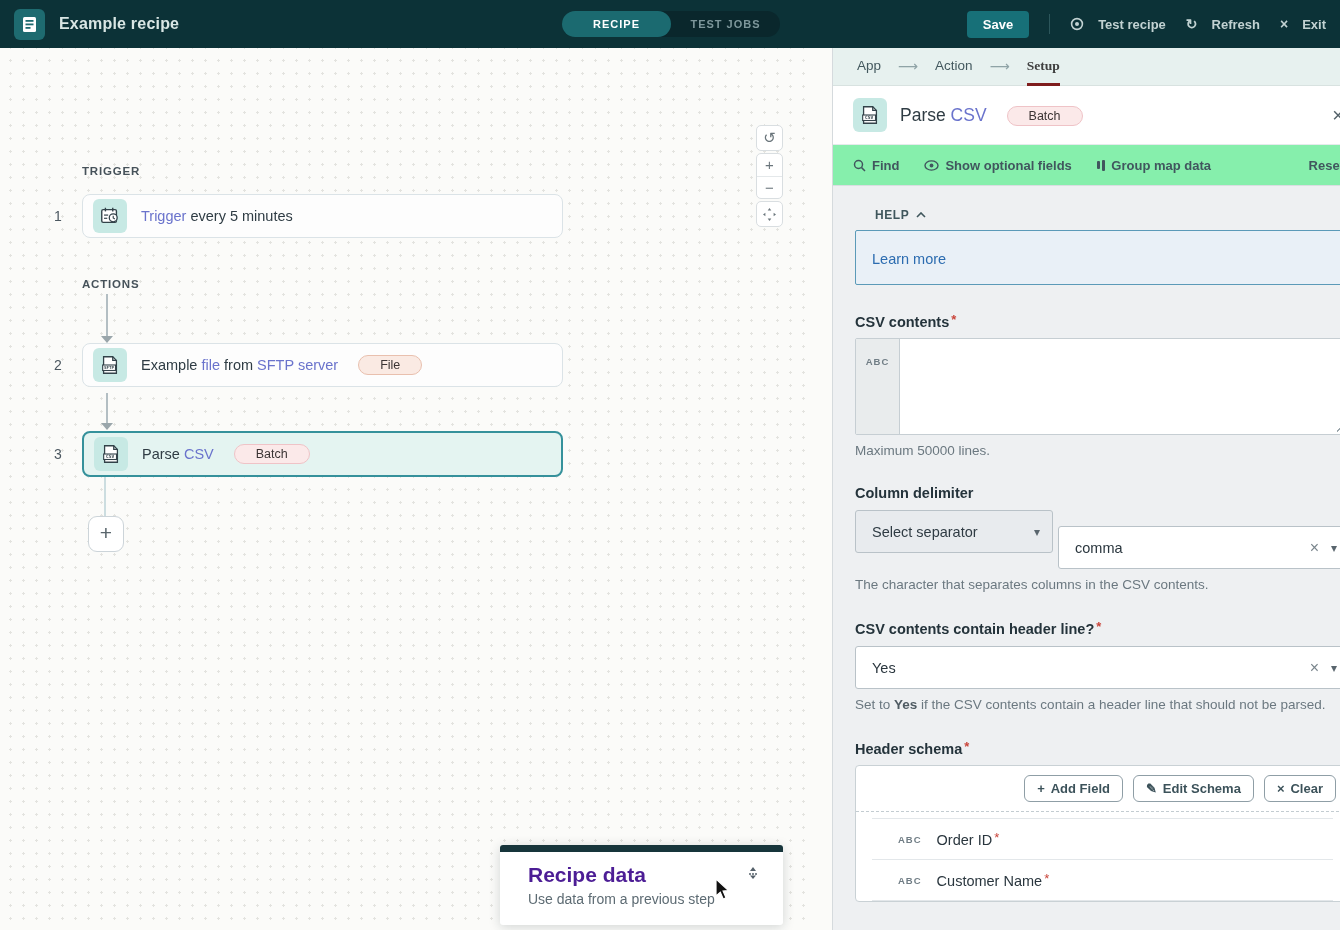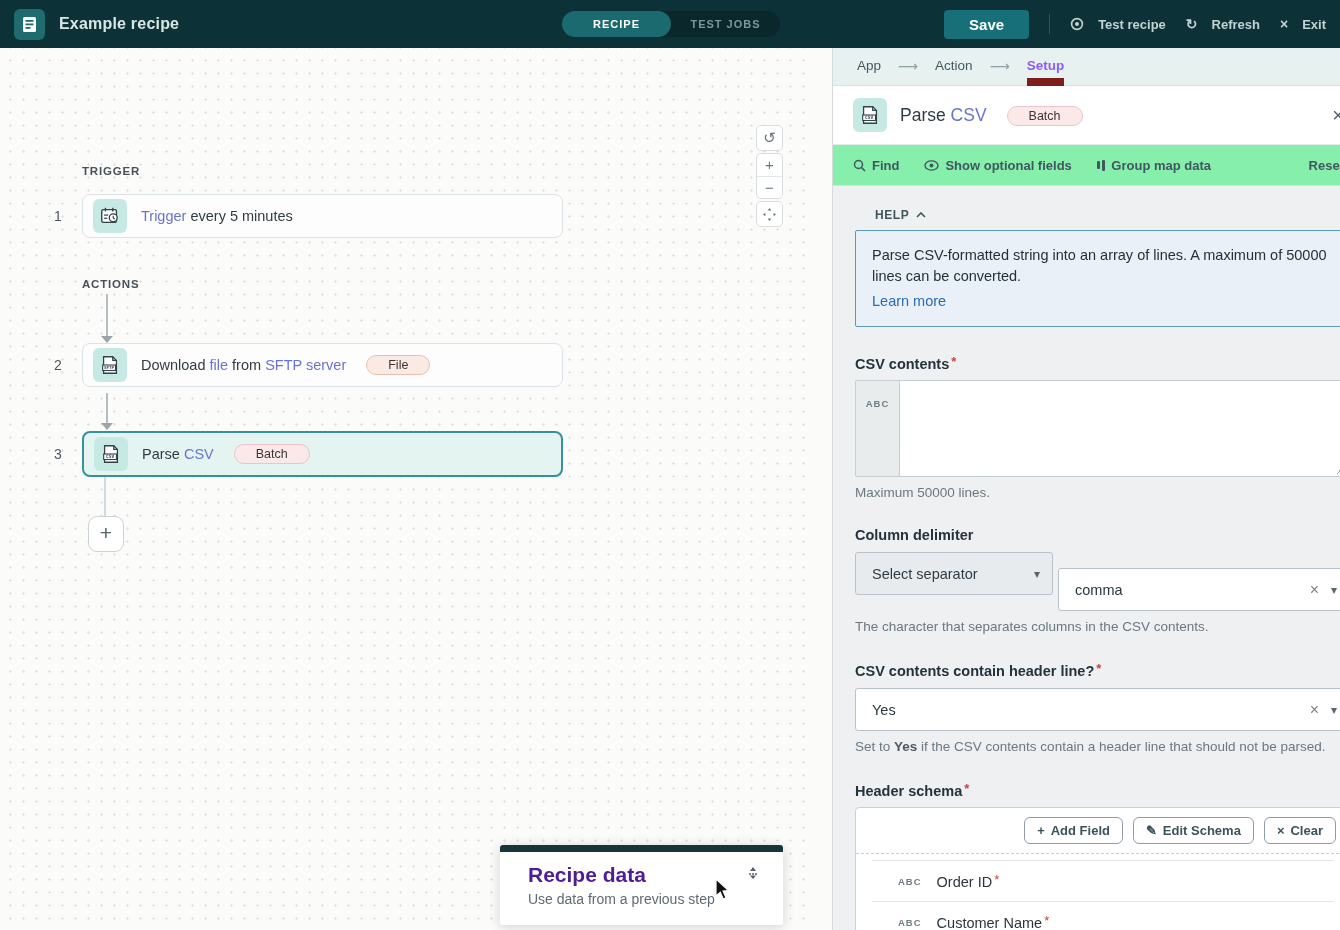--- a/index.html
+++ b/index.html
@@ -15,22 +15,22 @@
     display: flex; align-items: center; justify-content: center; flex: 0 0 auto; }
   .recipe-title { color: #d9e6e4; font-size: 16px; font-weight: bold; margin-left: 14px; letter-spacing: .2px; }
 
   .mode-toggle { position: absolute; left: 562px; top: 11px; width: 218px; height: 26px;
     background: #0a272c; border-radius: 14px; display: flex; }
   .mode-seg { flex: 1; display: flex; align-items: center; justify-content: center;
     font-size: 11px; font-weight: bold; letter-spacing: 1px; color: #7d979b; cursor: pointer; }
   .mode-seg.active { background: #1b6a70; color: #ffffff; border-radius: 14px; }
 
   .topbar-right { margin-left: auto; display: flex; align-items: center; gap: 20px; }
-  .save-btn { background: #177078; color: #fff; font-size: 15px; font-weight: bold;
-    padding: 6px 25px; border: none; border-radius: 4px; cursor: pointer; }
+  .save-btn { background: #177078; color: #fff; font-size: 13px; font-weight: bold;
+    padding: 6px 16px; border: none; border-radius: 4px; cursor: pointer; }
   .top-divider { width: 1px; height: 20px; background: #2c565b; }
   .top-link { display: flex; align-items: center; gap: 14px; color: #c2d2d2;
     font-size: 13px; font-weight: 600; cursor: pointer; }
   .top-link .glyph { font-size: 14px; line-height: 1; }
 
   
   .canvas {
     position: absolute; top: 48px; left: 0; width: 808px; height: 882px;
     background-color: #fbfbf9;
     background-image: radial-gradient(#e3e3df 1.1px, transparent 1.2px);
@@ -81,21 +81,21 @@
   .popup-expander { position: absolute; right: 22px; top: 14px; cursor: pointer; }
 
   .cursor { position: absolute; left: 714px; top: 878px; z-index: 60; pointer-events: none; }
 
   
   .panel { position: absolute; top: 48px; left: 832px; width: 532px; height: 882px;
     background: #eef0f2; border-left: 1px solid #d5dadd; display: flex; flex-direction: column; }
   .crumbs { height: 38px; background: #e7f1ef; border-bottom: 1px solid #d8e2e0;
     display: flex; align-items: flex-start; padding: 0 24px; gap: 17px; flex: 0 0 auto; }
   .crumb { font-size: 13.5px; color: #43585e; height: 38px; line-height: 36px; cursor: pointer; }
-  .crumb.active { font-weight: bold; color: #8b5cf6; border-bottom: 8px solid #7f1d1d; }
+  .crumb.active { font-weight: bold; color: #404040; border-bottom: 3px solid #7f1d1d; font-family: Liberation Serif, serif; }
   .crumb-arrow { color: #8fa3a6; font-size: 14px; line-height: 36px; }
 
   .panel-head { height: 59px; background: #fff; border-bottom: 1px solid #e6eaec;
     display: flex; align-items: center; padding: 0 20px; gap: 13px; flex: 0 0 auto; }
   .panel-title { font-size: 17.5px; color: #2f3c44; }
   .panel-title .step-link { color: #6a73cc; }
   .panel-close { margin-left: auto; color: #54626a; font-size: 20px; cursor: pointer; line-height: 1; }
 
   .panel-toolbar { height: 41px; background: #86efac; border-bottom: 1px solid #d9dee1;
     display: flex; align-items: center; padding: 0 20px; gap: 25px; flex: 0 0 auto; }
@@ -228,21 +228,21 @@
   <div class="step-number" style="left:48px; top:309px;">2</div>
   <div class="step-card" style="top:295px;">
     <div class="step-icon">
       <svg width="22" height="22" viewBox="0 0 24 24">
         <path d="M5 3 h10 l4 4 v14 h-14 z" fill="#ffffff" stroke="#324249" stroke-width="1.4"></path>
         <path d="M15 3 v4 h4" fill="none" stroke="#324249" stroke-width="1.4"></path>
         <rect x="4" y="12" width="14" height="6" fill="#ffffff" stroke="#324249" stroke-width="1.2"></rect>
         <text x="11" y="16.8" font-size="4.6" font-family="'DejaVu Sans Mono', monospace" font-weight="bold" text-anchor="middle" fill="#324249">SFTP</text>
       </svg>
     </div>
-    <div class="step-text"><span>Download </span><span class="step-link">file</span><span> from </span><span class="step-link">SFTP server</span><span class="badge file">File</span></div>
+    <div class="step-text"><span>Example </span><span class="step-link">file</span><span> from </span><span class="step-link">SFTP server</span><span class="badge file">File</span></div>
   </div>
 
   <div class="flow-arrow" style="top:345px; height:37px;">
     <div class="line"></div>
       <div class="head"></div>
   </div>
 
   <div class="step-number" style="left:48px; top:398px;">3</div>
   <div class="step-card selected" style="top:383px;">
     <div class="step-icon">
@@ -350,21 +350,20 @@
 
   <div class="panel-body">
 
     <div class="help-header">
       <span>HELP</span>
       <svg width="10" height="6" viewBox="0 0 10 6">
         <path d="M1 5 L5 1 L9 5" fill="none" stroke="#3f565c" stroke-width="1.6"></path>
       </svg>
     </div>
     <div class="help-box">
-      <div>Parse CSV-formatted string into an array of lines. A maximum of 50000 lines can be converted.</div>
       <span class="help-link">Learn more</span>
     </div>
 
     <div class="field">
       <div class="field-label"><span>CSV contents</span><span class="req">*</span></div>
       <div class="csv-textarea">
         <div class="ta-gutter">ABC</div>
         <div class="ta-resize"></div>
       </div>
       <div class="field-hint">Maximum 50000 lines.</div>

